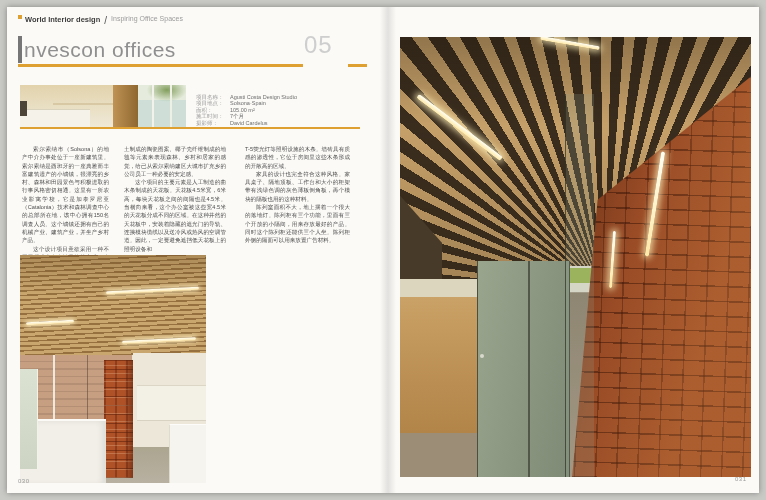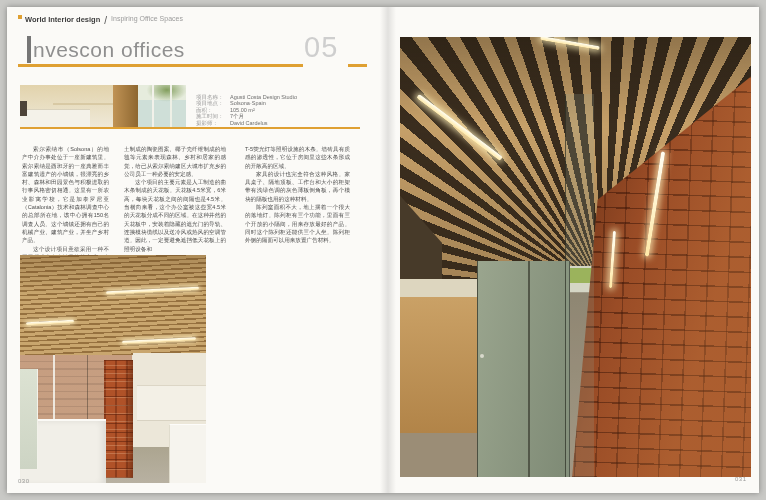--- a/index.html
+++ b/index.html
@@ -12,24 +12,24 @@
   .spread{position:absolute;left:7px;top:7px;width:752px;height:486px;background:#fbfaf7;
     box-shadow:0 0 6px rgba(0,0,0,.35);}
   .gutter{position:absolute;left:373px;top:0;width:16px;height:486px;
     background:linear-gradient(to right,rgba(0,0,0,0),rgba(0,0,0,.10) 50%,rgba(0,0,0,0));}
   
   .hdr{position:absolute;left:11px;top:8px;font-size:7.5px;color:#9a9a9a;display:flex;align-items:flex-start;gap:3px;}
   .hdr .bullet{width:4px;height:4px;background:#dfa032;display:inline-block;}
   .hdr .series{color:#3d3d3d;font-weight:bold;font-size:7.5px;}
   .hdr .divider{color:#555;font-size:10px;font-weight:300;margin:0 1px;}
   .hdr .subtitle{color:#9c9c9c;font-size:7px;}
-  .title-row{position:absolute;left:20px;top:29px;height:30px;}
+  .title-row{position:absolute;left:11px;top:29px;height:30px;}
   .title-bar{display:inline-block;width:4px;height:27px;background:#767676;vertical-align:bottom;margin-right:2px;}
   .title-text{font-size:21px;color:#8f8f8f;letter-spacing:.5px;vertical-align:bottom;line-height:27px;}
-  .proj-num{position:absolute;left:297px;top:24px;font-size:29px;color:#cecece;letter-spacing:1px;}
+  .proj-num{position:absolute;left:297px;top:24px;font-size:24px;color:#cecece;letter-spacing:1px;}
   .rule-main{position:absolute;left:11px;top:57px;width:285px;height:3px;background:#dfa032;}
   .rule-dash{position:absolute;left:341px;top:57px;width:19px;height:3px;background:#dfa032;}
   .rule-under{position:absolute;left:13px;top:120px;width:340px;height:2px;background:#dfa032;}
   
   .info-box{position:absolute;left:189px;top:87px;width:170px;}
   .info-row{display:flex;font-size:5.5px;line-height:6.4px;color:#777;}
   .info-label{color:#9a9a9a;width:34px;flex:0 0 34px;}
   .info-value{color:#6e6e6e;}
   
   .col{position:absolute;top:138px;font-size:5.6px;line-height:8.3px;color:#4c4c4c;text-align:justify;}

